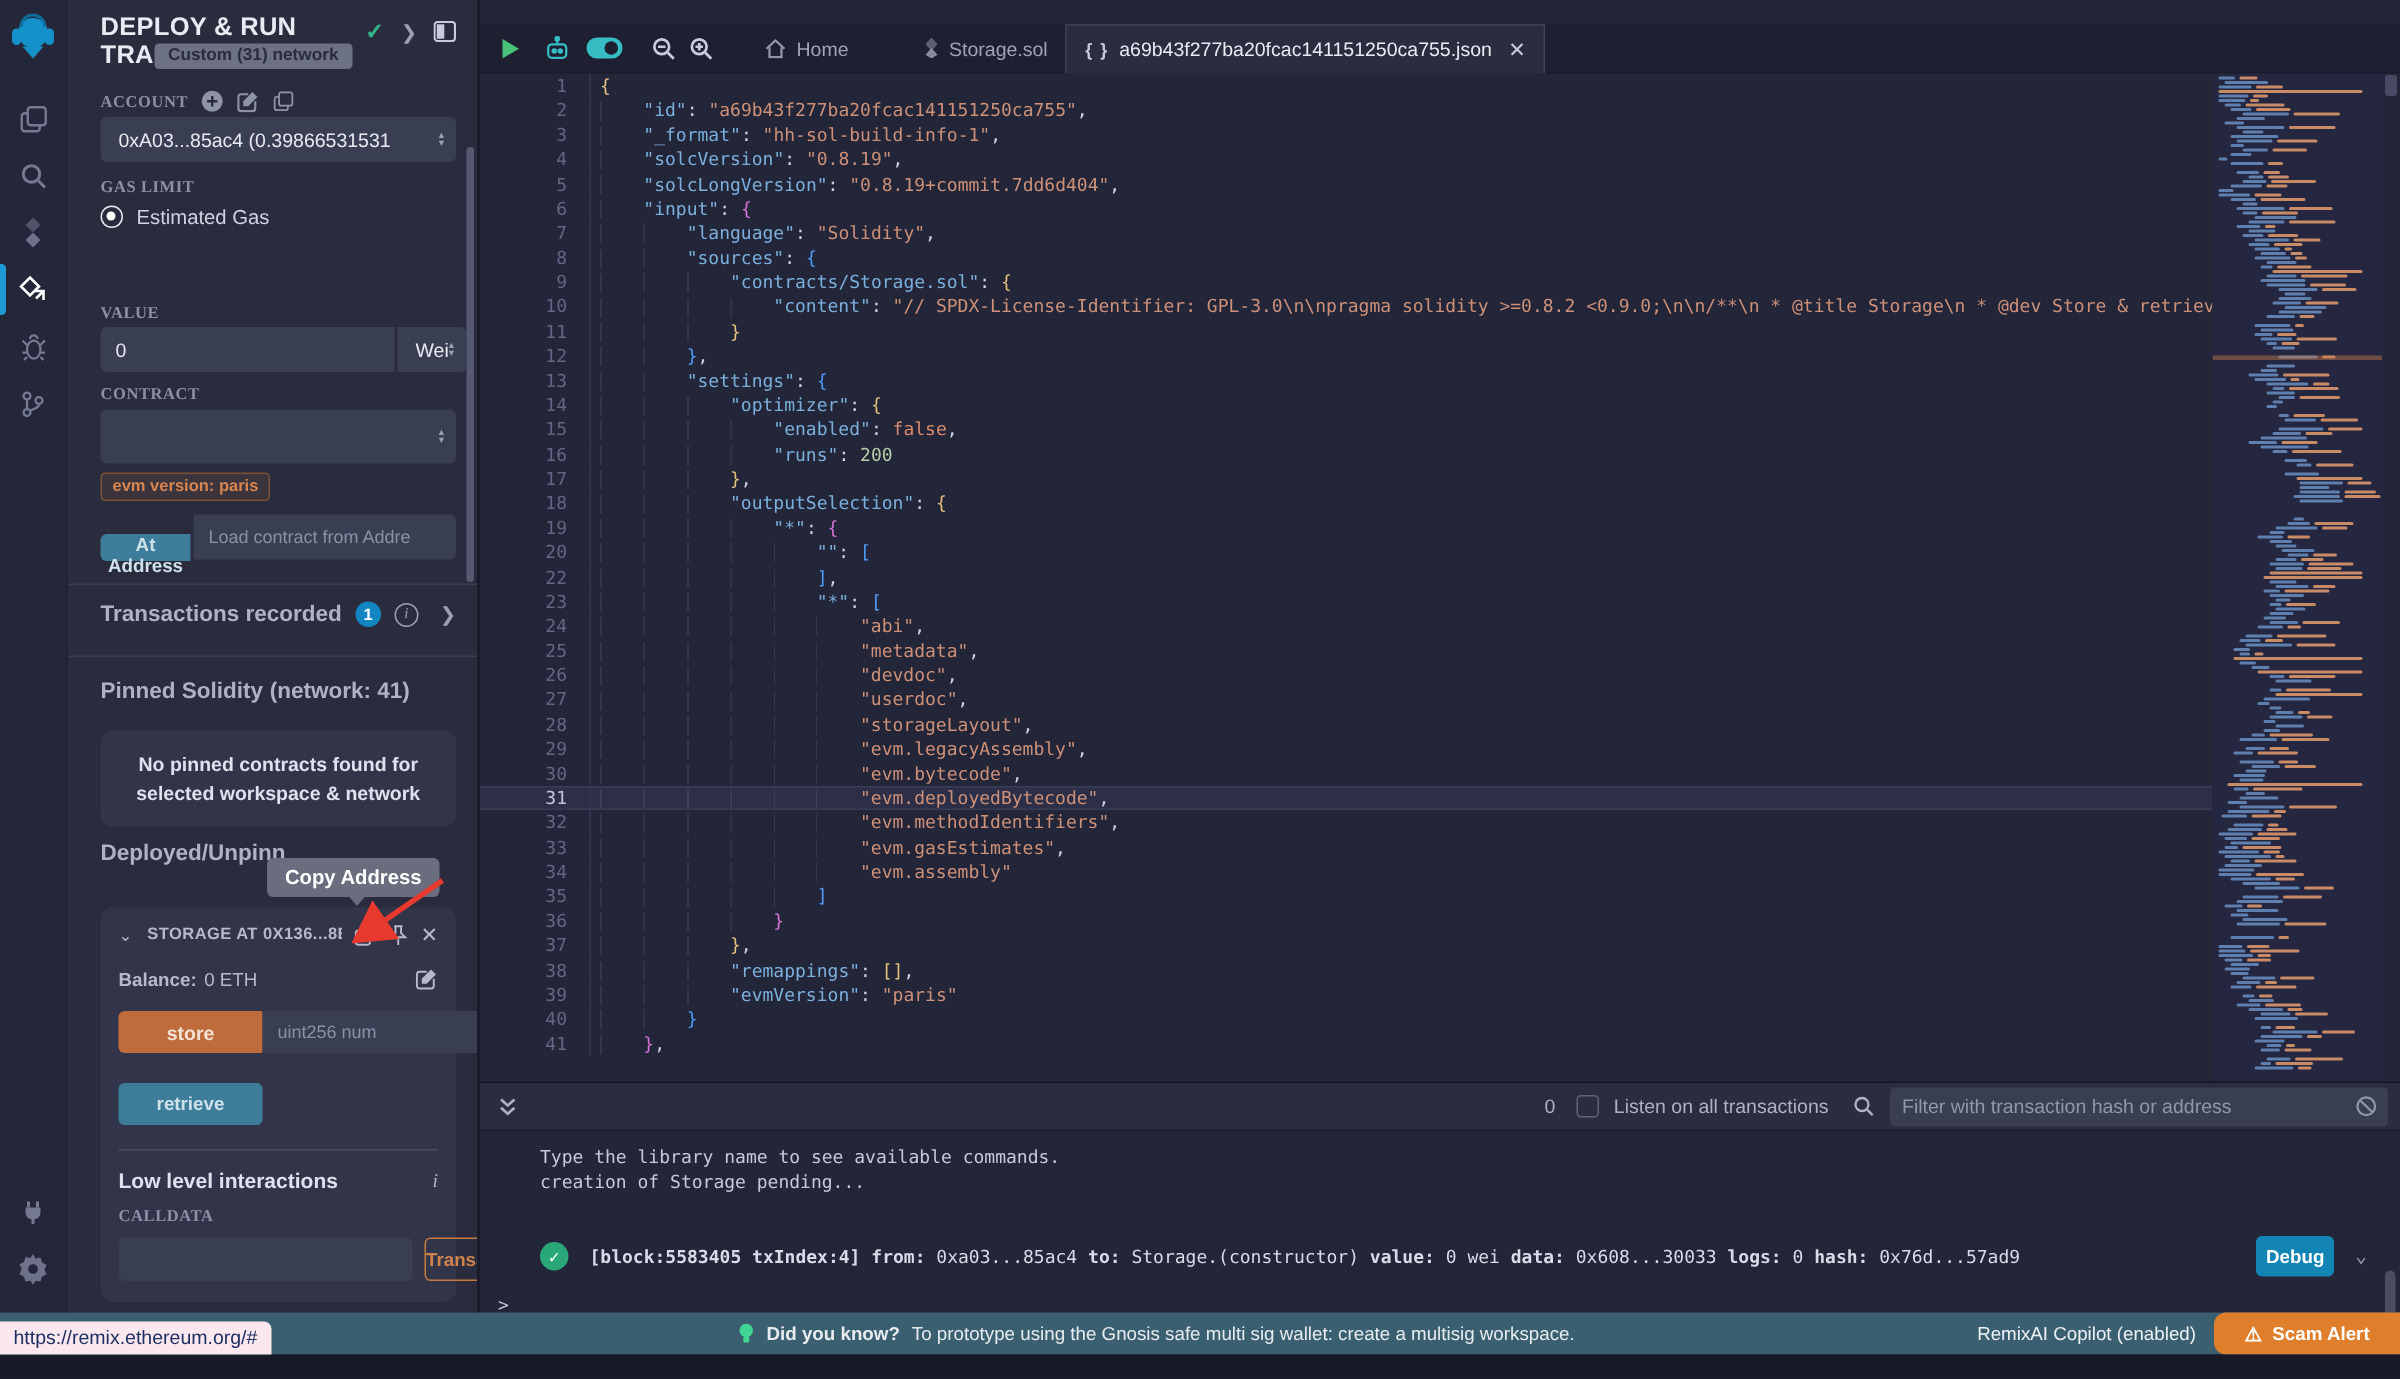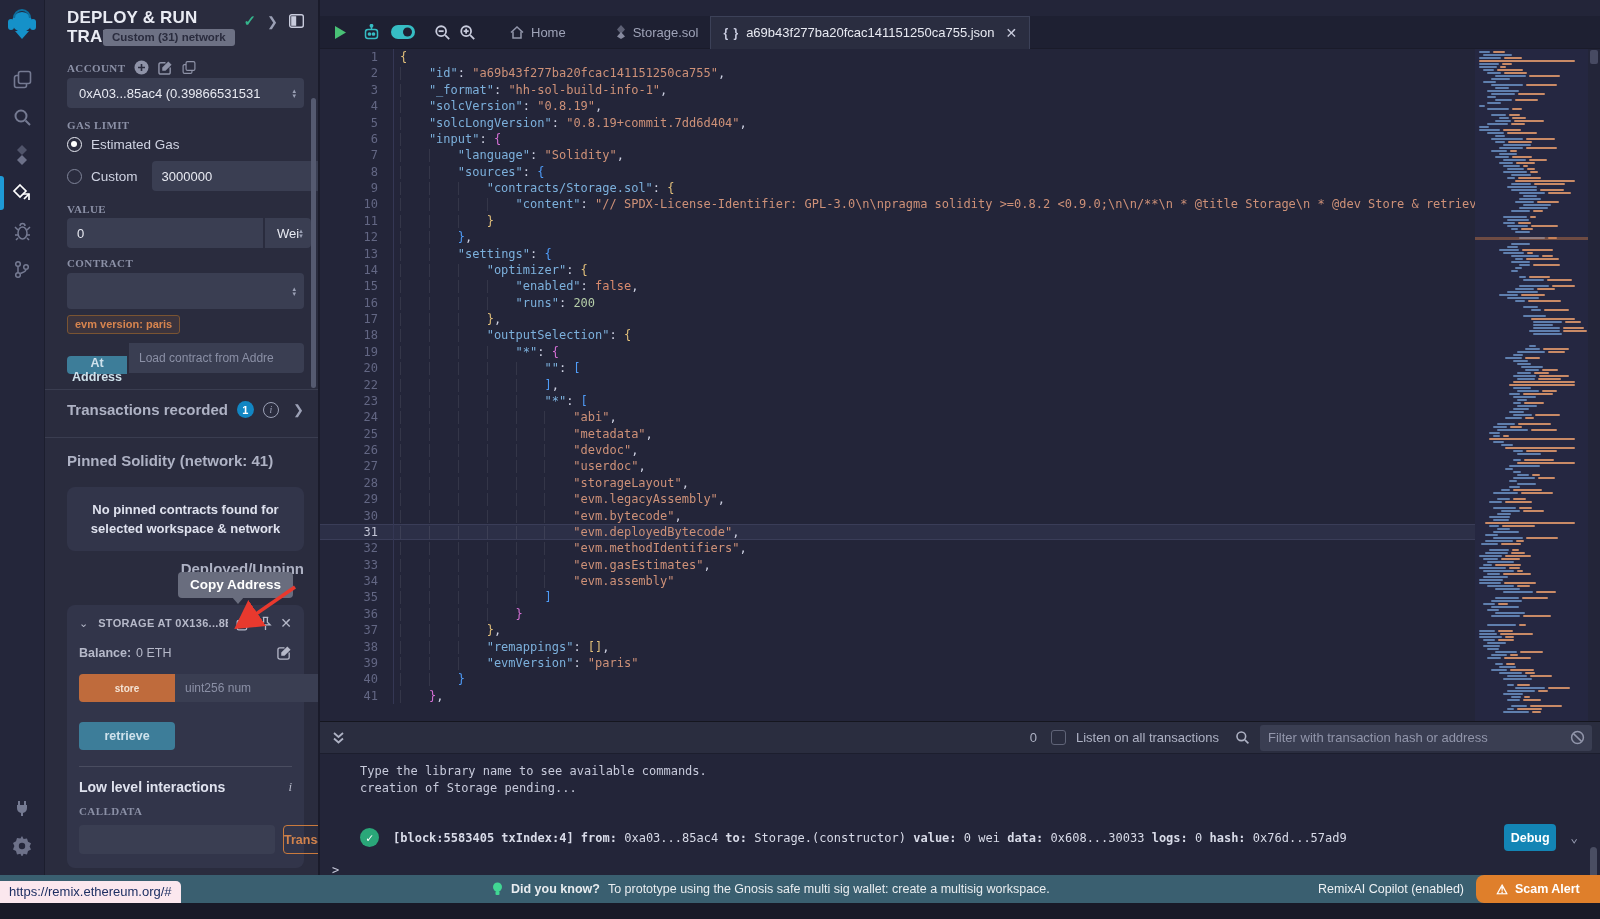--- a/index.html
+++ b/index.html
@@ -36,21 +36,21 @@
   .sp-divider { position:absolute; left:0; right:0; height:1px; background:#3a3d50; }
   .sec-title { font-size:15px; color:#aeb2c4; font-weight:bold; }
   .count-badge { display:inline-flex; align-items:center; justify-content:center; width:17px; height:17px; border-radius:50%; background:#1286c3; color:#fff; font-size:11px; font-weight:bold; }
   .info-i { display:inline-flex; align-items:center; justify-content:center; width:16px; height:16px; border-radius:50%; border:1.2px solid #9ba0b5; color:#9ba0b5; font-size:10px; font-style:italic; font-family:"Liberation Serif",serif; }
   .empty-card { background:#32354a; border-radius:8px; text-align:center; font-size:13px; font-weight:bold; color:#dfe2ee; padding:13px 18px; line-height:19px; }
   .contract-card { position:absolute; left:22px; right:14px; top:605px; background:#32354a; border-radius:8px; padding:10px 12px 14px; }
   .cc-header { display:flex; align-items:center; gap:8px; color:#b6b9c9; }
   .cc-title { font-size:11px; font-weight:bold; letter-spacing:.3px; color:#b6b9c9; flex:1; margin-left:2px; white-space:nowrap; overflow:hidden; }
   .cc-balance { display:flex; align-items:center; margin-top:14px; font-size:12.5px; color:#b6b9c9; }
   .func-row { display:flex; align-items:center; margin-top:14px; gap:0; }
-  .btn-store { width:96px; height:28px; background:#bf6b3c; color:#f4e3d4; font-weight:bold; font-size:10px; border:none; border-radius:4px 0 0 4px; flex:none; }
+  .btn-store { width:96px; height:28px; background:#bf6b3c; color:#f4e3d4; font-weight:bold; font-size:13px; border:none; border-radius:4px 0 0 4px; flex:none; }
   .store-inp { flex:1; height:28px; border-radius:0 3px 3px 0; font-size:12px; }
   .btn-retrieve { width:96px; height:28px; }
   .hr2 { border:none; border-top:1px solid #4a4d60; margin:16px 0 0; }
   .lowlevel { display:flex; align-items:center; margin-top:12px; }
   .lowlevel span:first-child { font-size:14px; font-weight:bold; color:#dfe2ee; flex:1; }
   .calldata-row { display:flex; margin-top:8px; gap:8px; }
   .btn-transact { width:76px; height:29px; background:transparent; border:1px solid #c97a3d; color:#d0824c; font-size:12.5px; font-weight:bold; border-radius:4px; }
   .tooltip { position:absolute; left:133px; top:572px; background:#696d7e; color:#fff; font-size:13.5px; font-weight:bold; padding:5px 12px 6px; border-radius:4px; white-space:nowrap; z-index:5; }
   .tooltip::after { content:""; position:absolute; left:54px; bottom:-6px; border:6px solid transparent; border-bottom:none; border-top:7px solid #696d7e; }
   .annot-arrow { position:absolute; left:125px; top:575px; z-index:6; pointer-events:none; }
@@ -214,25 +214,20 @@
           <span>▴</span>
           <span>▾</span>
         </span>
     </div>
 
     <div class="sp-abs sp-label" style="top:119px;">GAS LIMIT</div>
     <div class="sp-abs row" style="top:137px;">
       <span class="radio checked"></span>
       <span class="radio-label">Estimated Gas</span>
     </div>
-    <div class="sp-abs row" style="top:161px;">
-      <span class="radio"></span>
-      <span class="radio-label">Custom</span>
-      <input class="inp" style="margin-left: 14px; flex: 1 1 0%; height: 30px;" value="3000000">
-    </div>
 
     <div class="sp-abs sp-label" style="top:203px;">VALUE</div>
     <div class="sp-abs row" style="top:218px; gap:2px;">
       <input class="inp" style="flex: 1 1 0%; height: 30px; border-radius: 4px 0px 0px 4px;" value="0">
       <div class="sel" style="width:64px; height:30px; border-radius:0 4px 4px 0;">
         <span>Wei</span>
         <span class="stepper">
             <span>▴</span>
             <span>▾</span>
           </span>
@@ -265,21 +260,21 @@
       <span style="margin-left:auto; color:#9ba0b5; font-size:13px;">❯</span>
     </div>
     <div class="sp-divider" style="top:437px;"></div>
 
     <div class="sp-abs" style="top:452px;">
       <span class="sec-title">Pinned Solidity</span>
       <span class="sec-title lite">(network: 41)</span>
     </div>
     <div class="sp-abs empty-card" style="top:487px;">No pinned contracts found for selected workspace &amp; network</div>
 
-    <div class="sp-abs" style="top:560px;text-align:right;">
+    <div class="sp-abs" style="top:560px;">
       <span class="sec-title">Deployed/Unpinn</span>
     </div>
 
     <div class="tooltip">Copy Address</div>
     <svg class="annot-arrow" width="140" height="70">
       <defs>
           <marker id="ah" markerWidth="9" markerHeight="9" refX="6" refY="4.5" orient="auto">
             <path d="M0 0 L8 4.5 L0 9 Z" fill="#e8392e"></path>
           </marker>
         </defs>

